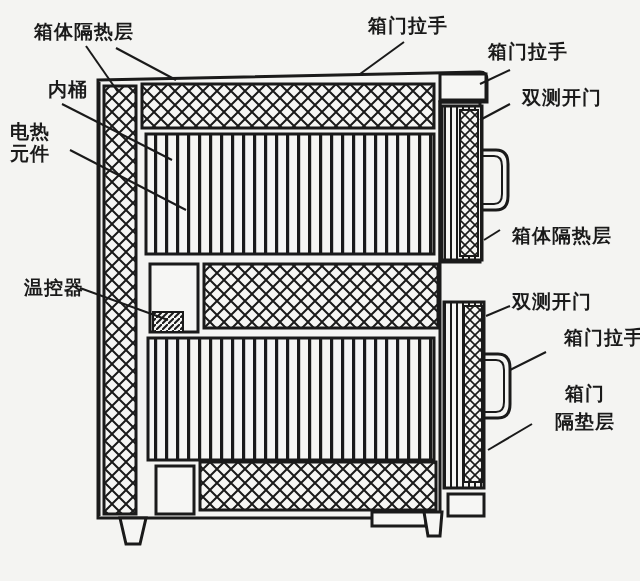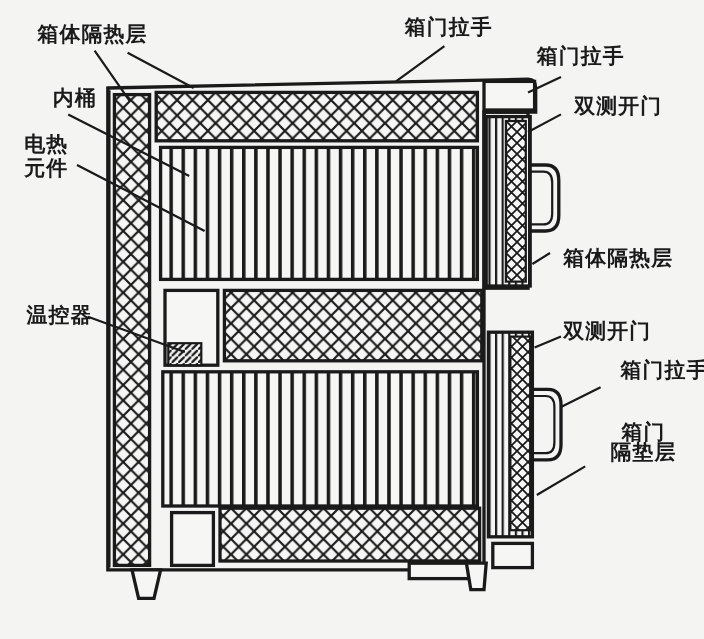--- a/index.html
+++ b/index.html
@@ -95,19 +95,19 @@
     <line x1="546" y1="352" x2="510" y2="370"></line>
     <line x1="532" y1="424" x2="488" y2="450"></line>
   </g>
 </svg>
 
 <div class="label" style="left:34px;top:20px;">箱体隔热层</div>
 <div class="label" style="left:368px;top:14px;">箱门拉手</div>
 <div class="label" style="left:488px;top:40px;">箱门拉手</div>
 <div class="label" style="left:522px;top:86px;">双测开门</div>
 <div class="label" style="left:48px;top:78px;">内桶</div>
-<div class="label two" style="left:20px;top:120px;">电热元件</div>
+<div class="label two" style="left:8px;top:120px;">电热元件</div>
 <div class="label" style="left:512px;top:224px;">箱体隔热层</div>
 <div class="label" style="left:24px;top:276px;">温控器</div>
 <div class="label" style="left:512px;top:290px;">双测开门</div>
 <div class="label" style="left:528px;top:326px;margin-left:36px;">箱门拉手</div>
 <div class="label" style="left:565px;top:382px;">箱门</div>
-<div class="label" style="left:534px;top:400px;padding-left:21px;">隔垫层</div>
+<div class="label" style="left:534px;top:410px;padding-left:21px;">隔垫层</div>
 
 </body></html>

